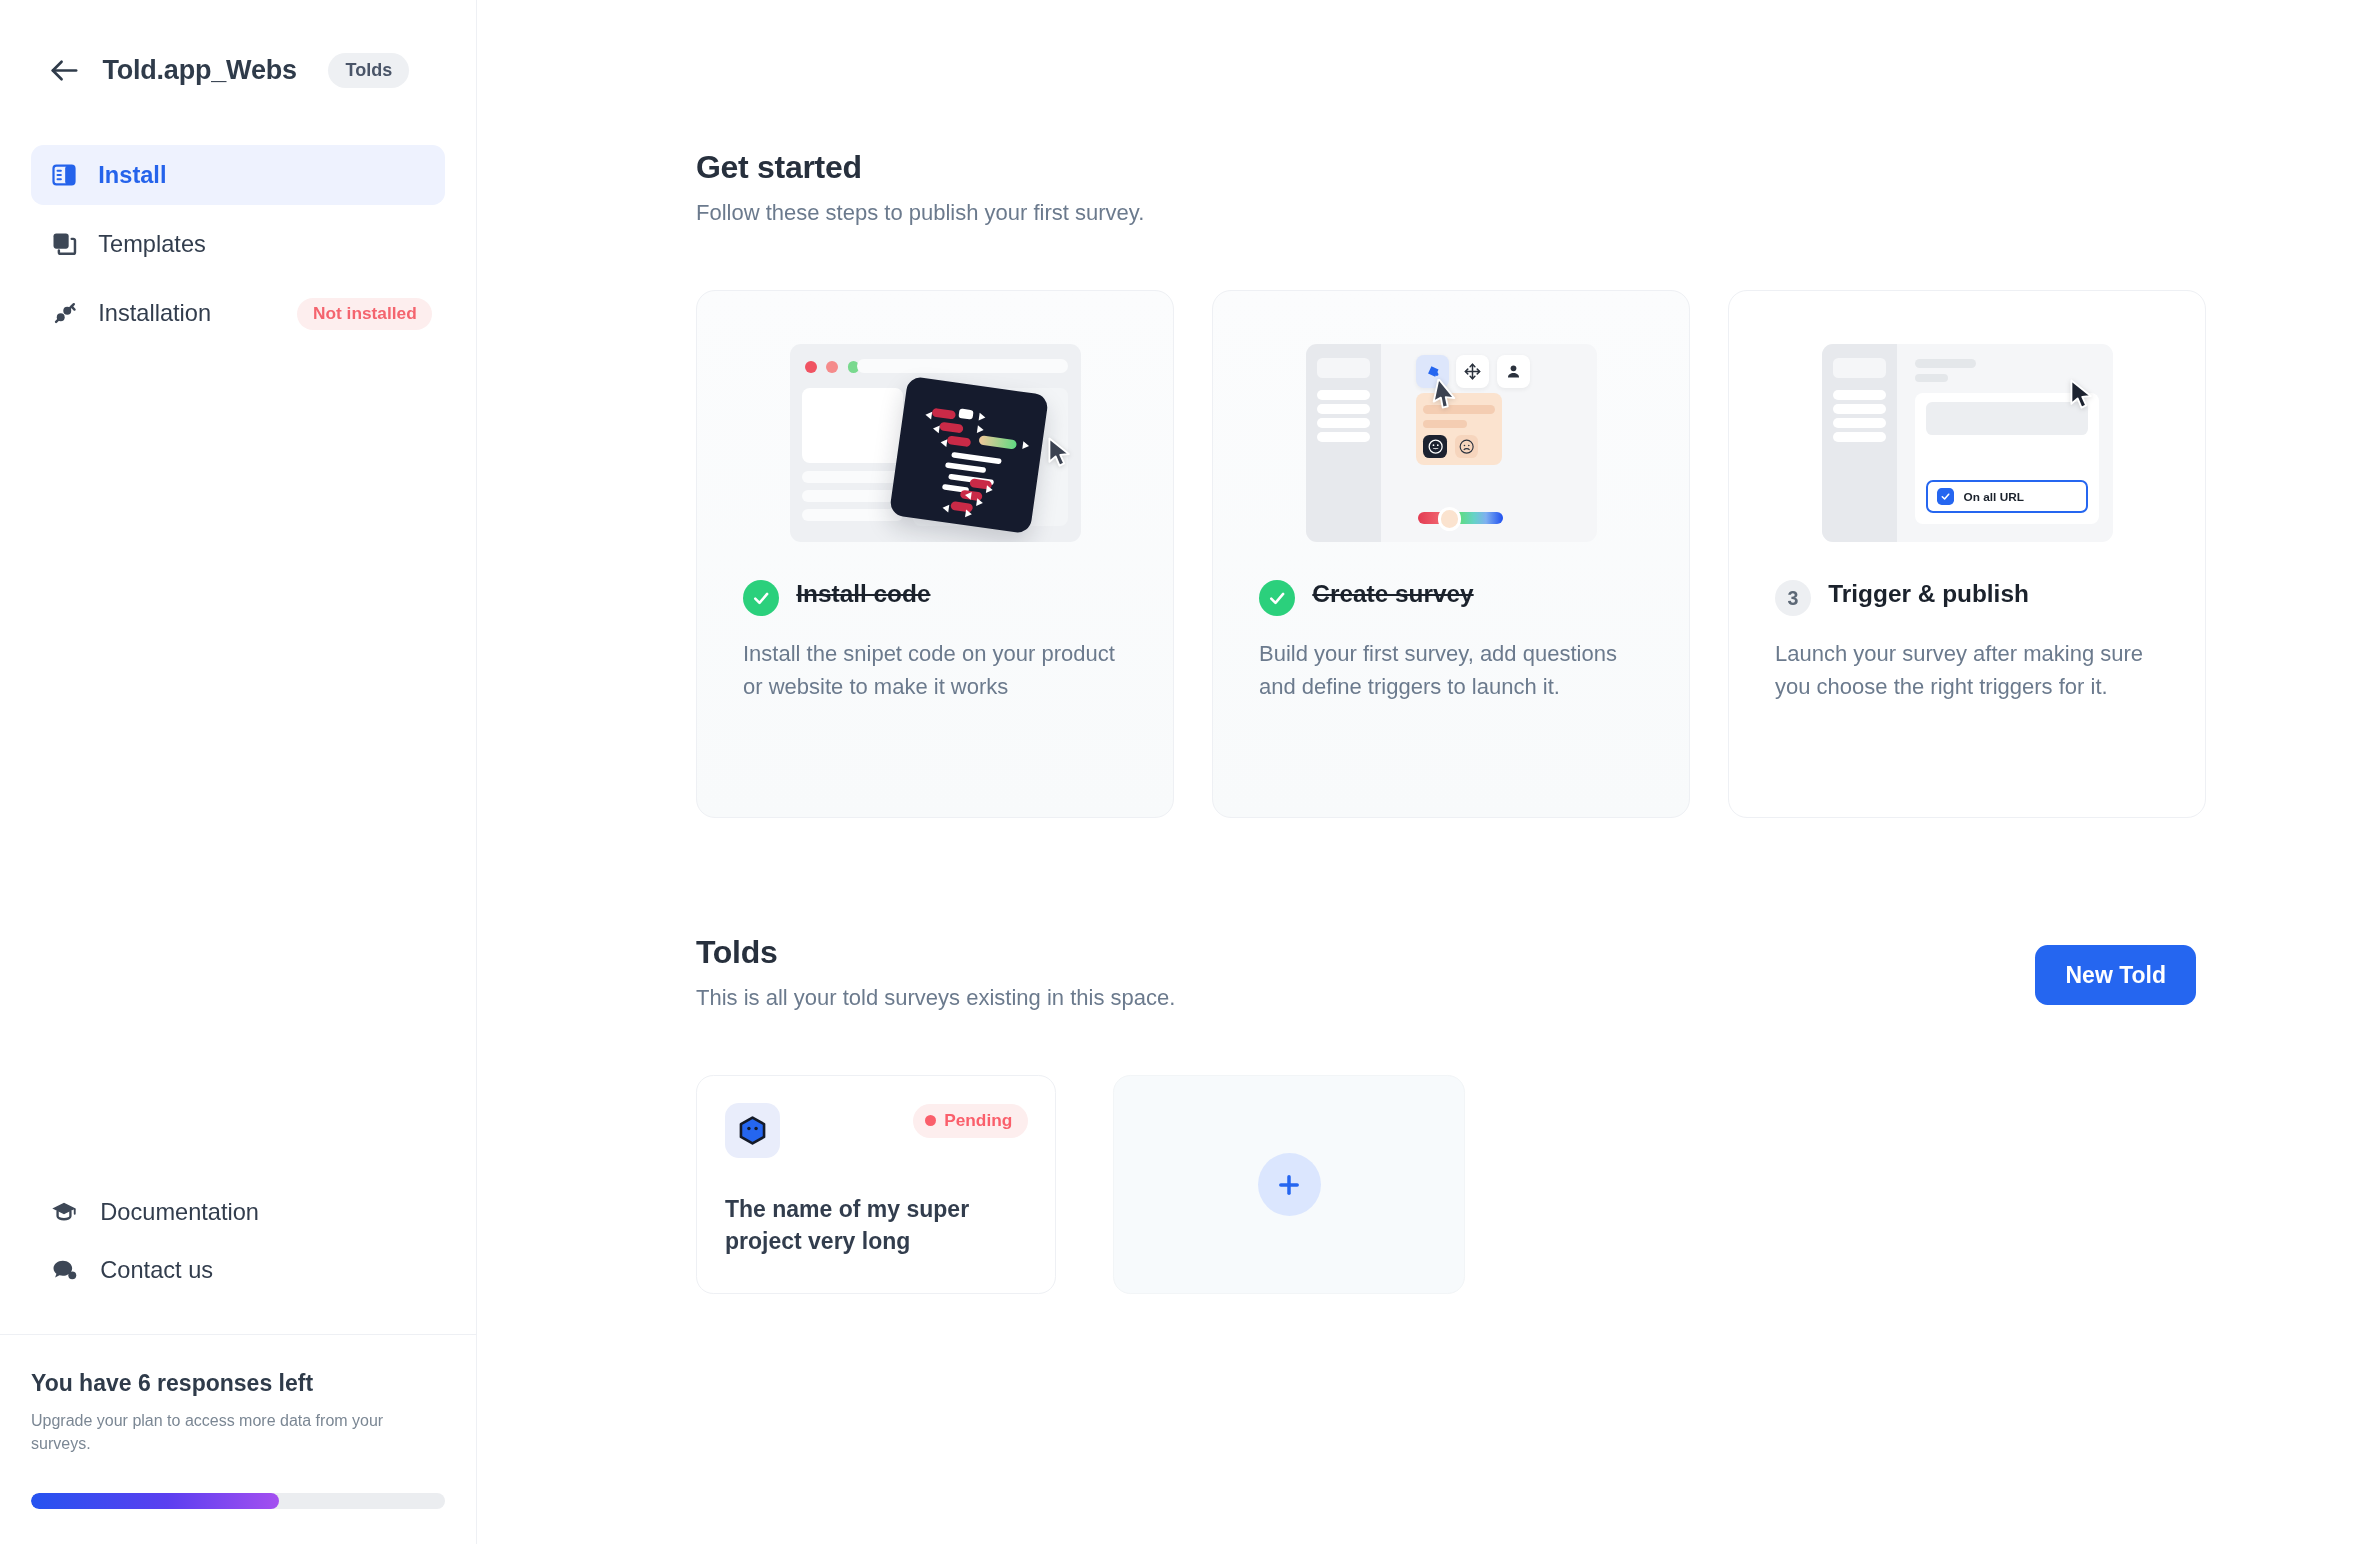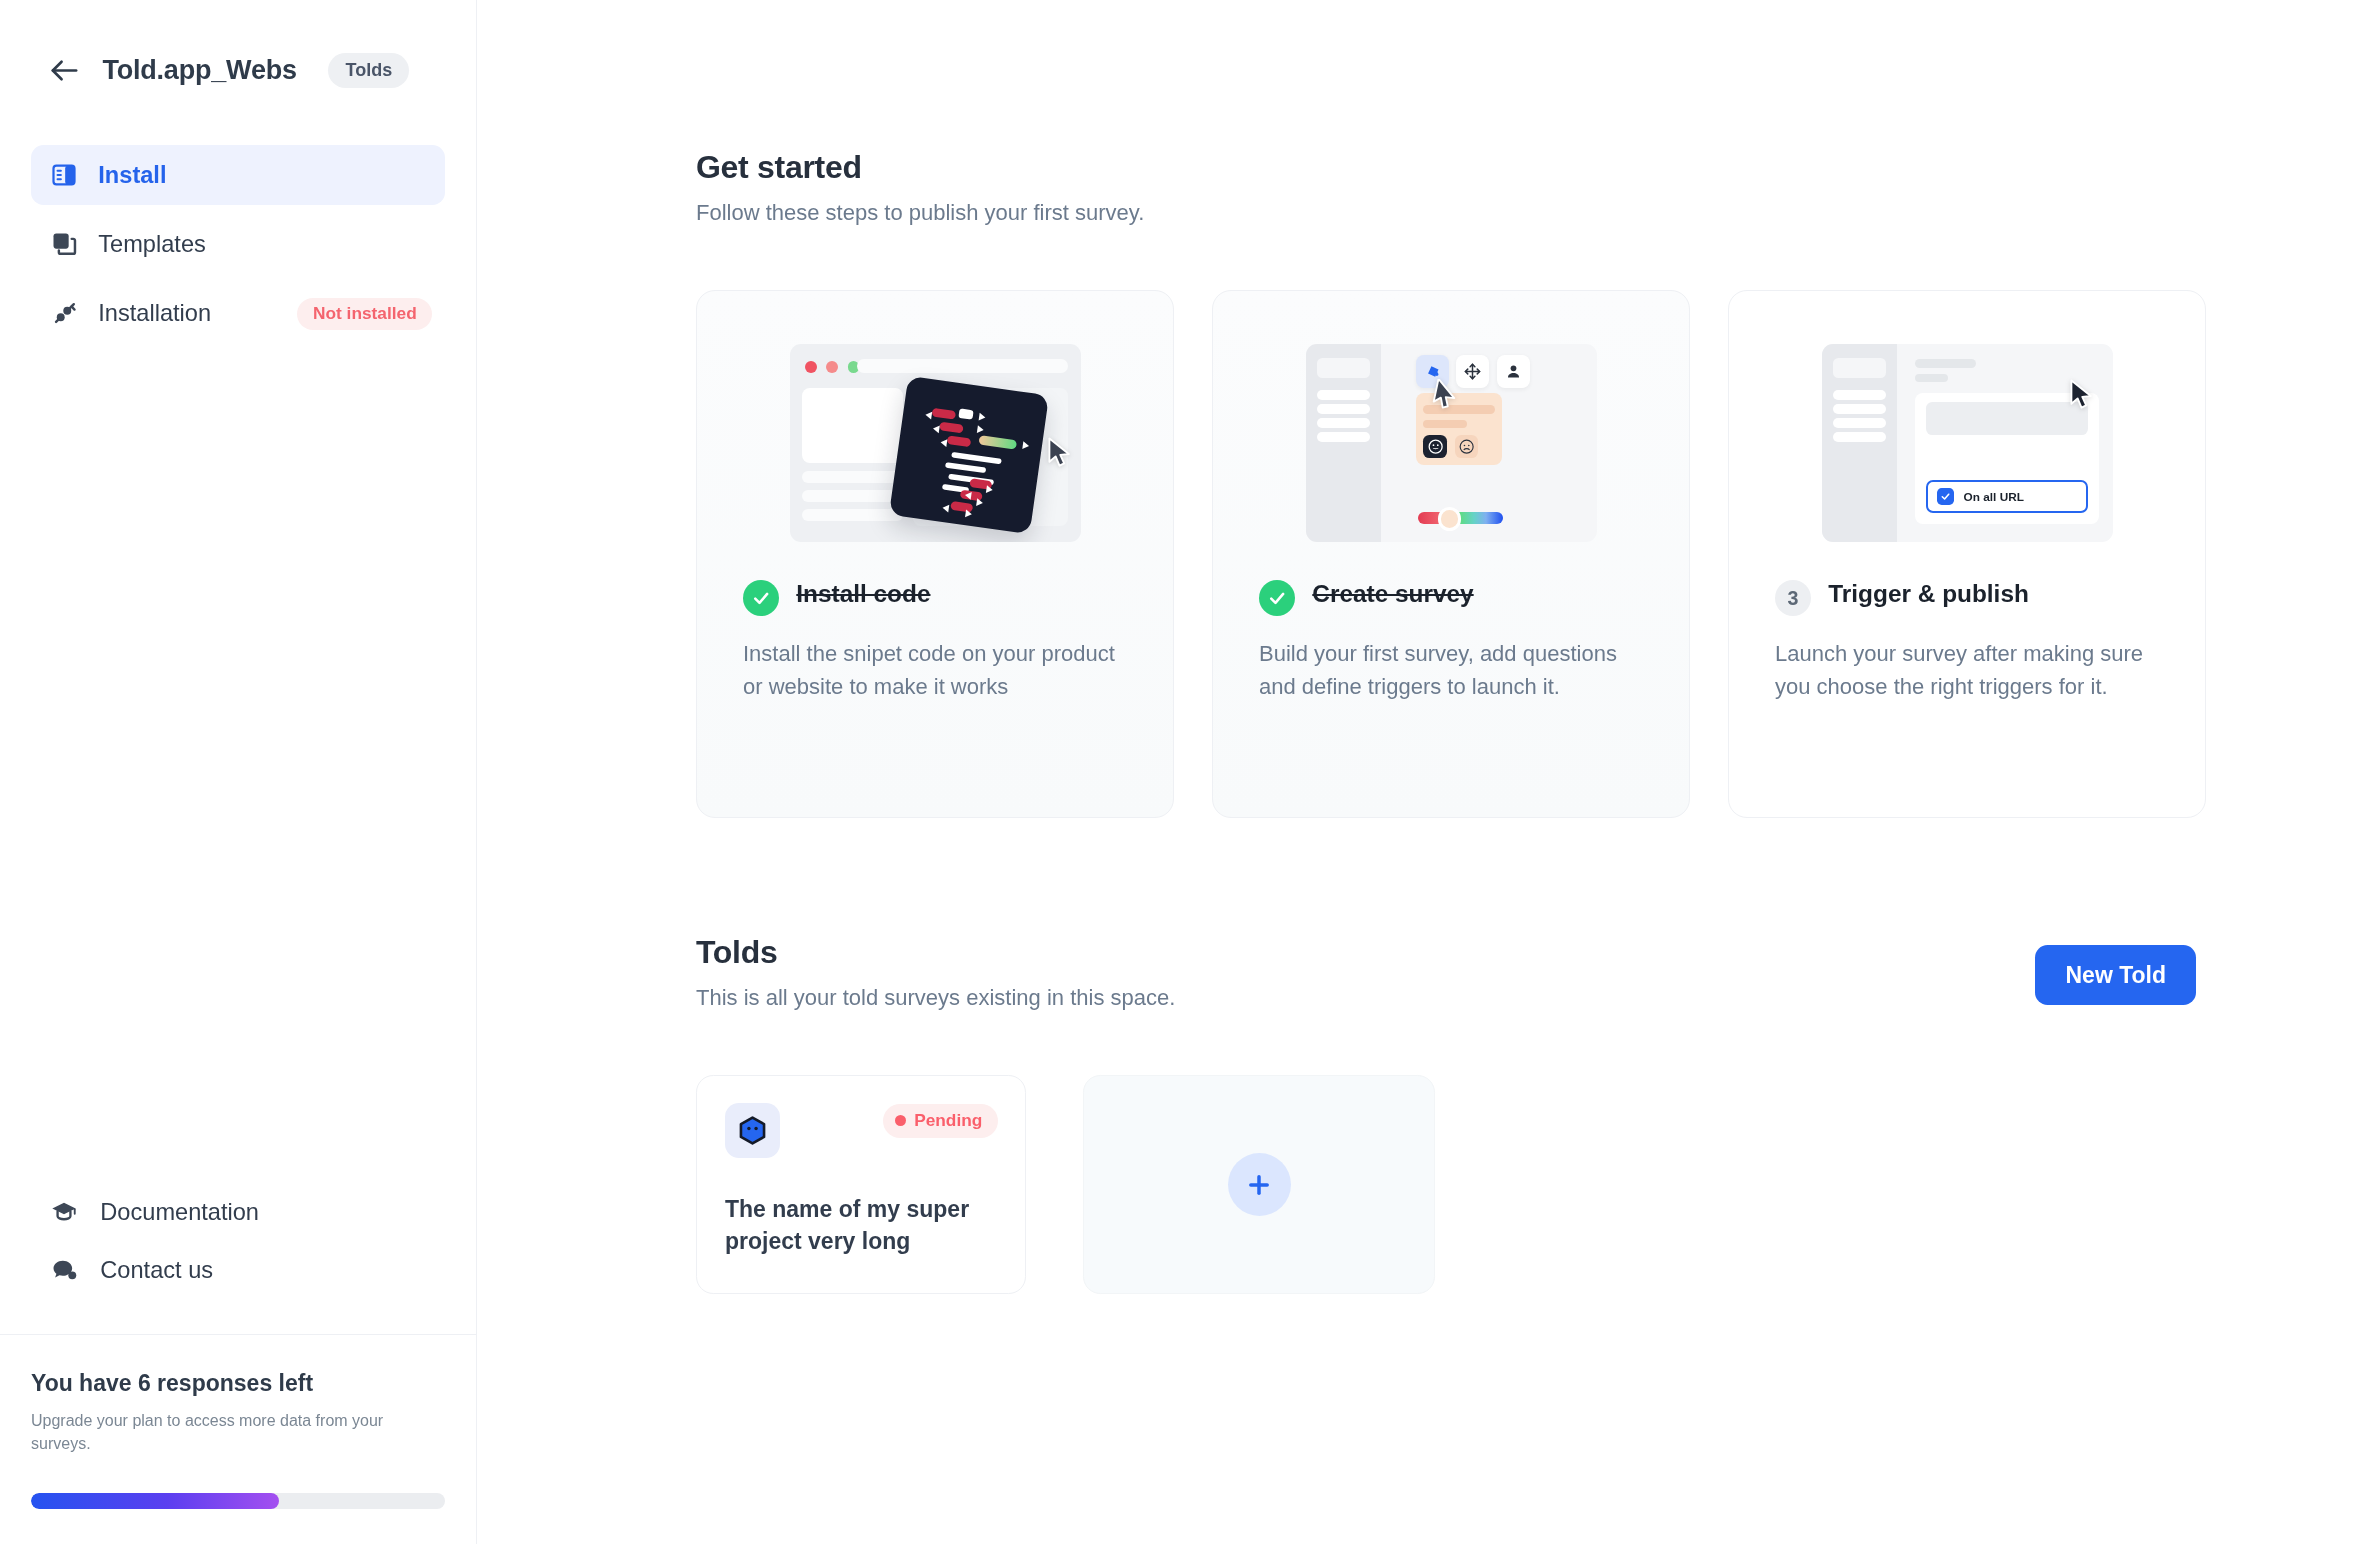--- a/index.html
+++ b/index.html
@@ -138,21 +138,21 @@
   .new-told-btn {
     background: #2566f0; color: #fff; border: none;
     border-radius: 12.6px; padding: 0 30px; height: 60px;
     font-size: 23px; font-weight: 600; cursor: pointer;
     font-family: "Liberation Sans", sans-serif;
     margin-top: 11px; white-space: nowrap;
   }
 
   .told-grid { display: flex; gap: 57px; margin-top: 64px; }
   .told-card {
-    width: 330px; height: 219px;
+    width: 360px; height: 219px;
     border: 1.6px solid #eef0f4; border-radius: 17.3px;
     background: #fff; padding: 27px 28px;
     position: relative; cursor: pointer;
   }
   .told-logo {
     width: 55px; height: 55px; border-radius: 14px;
     background: #e9edfb; display: flex;
     align-items: center; justify-content: center;
   }
   .badge-pending {

